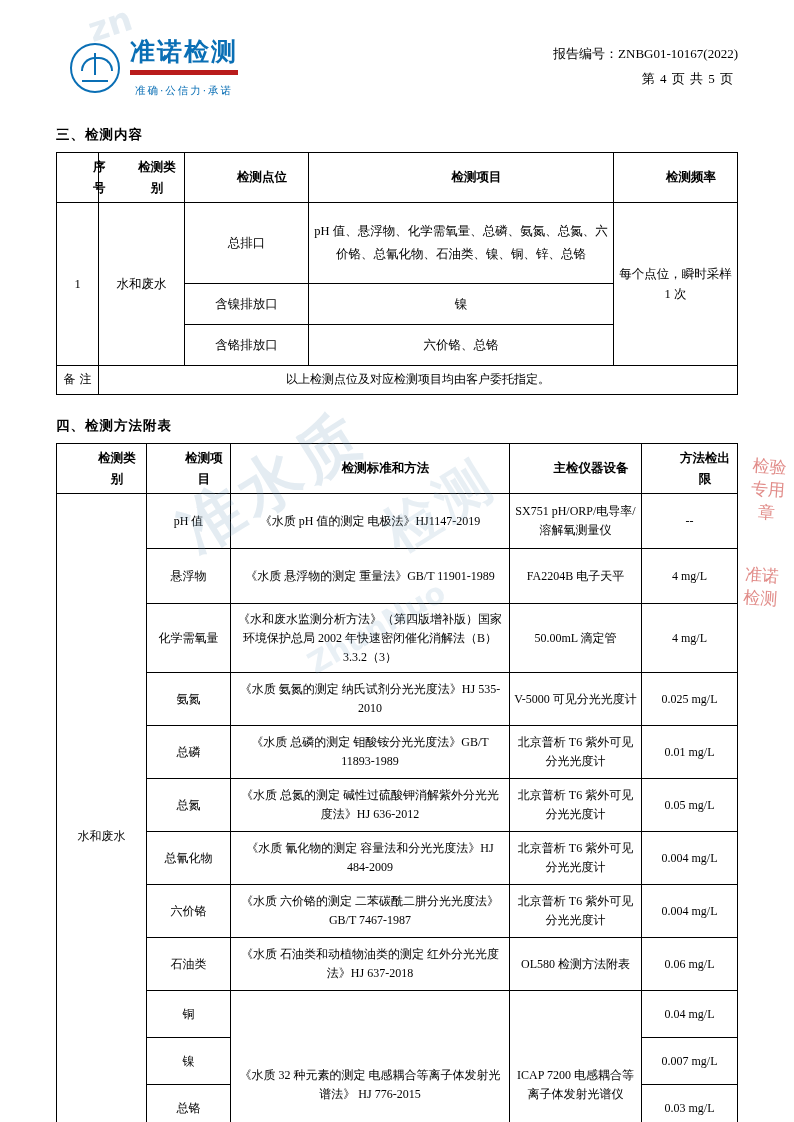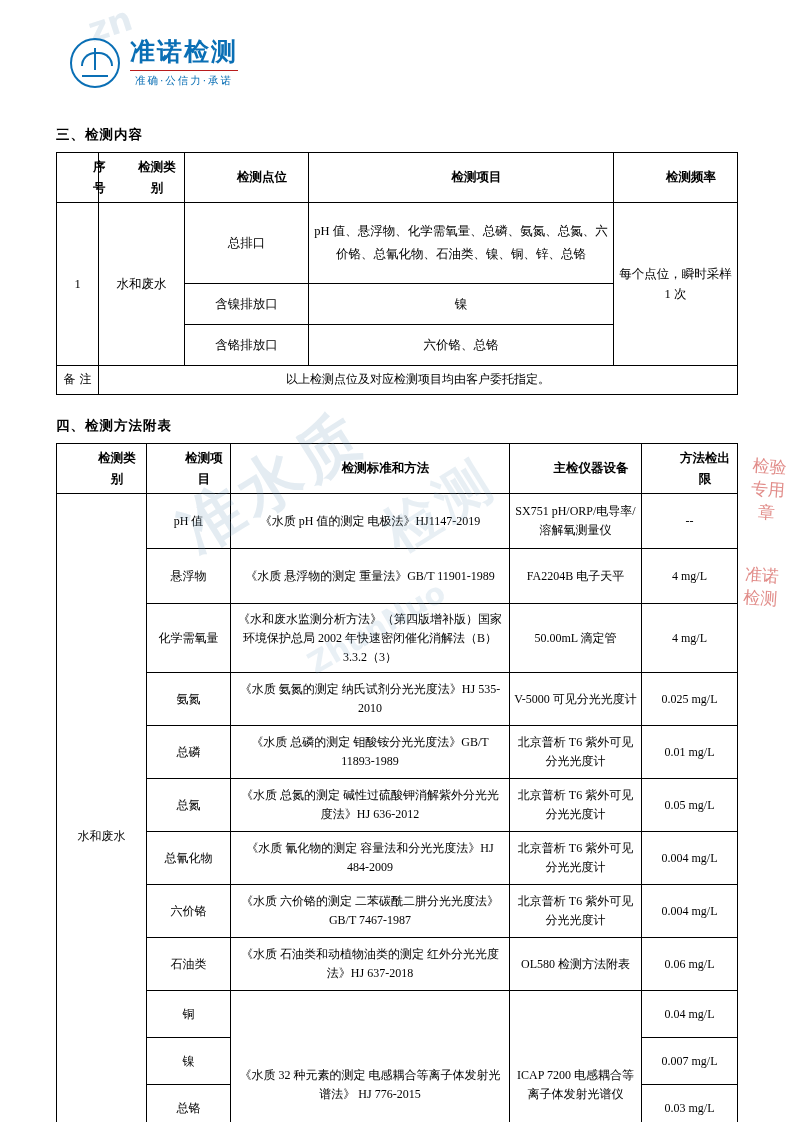--- a/index.html
+++ b/index.html
@@ -86,22 +86,22 @@
     color: #0a6fb5;
     letter-spacing: 2px;
     line-height: 1.1;
   }
   .brand-slogan {
     font-family: "DejaVu Sans", sans-serif;
     font-size: 10.5px;
     color: #0a6fb5;
     letter-spacing: 2px;
     margin-top: 4px;
-    border-top: 1px solid #b91c1c;
-    padding-top: 3px;
+    border-top: 5px solid #b91c1c;
+    padding-top: 9px;
     text-align: center;
   }
   .header-right {
     text-align: left;
     font-size: 13px;
     line-height: 1.9;
     padding-top: 4px;
   }
   .header-right .hr-line2 {
     text-align: right;
@@ -208,20 +208,24 @@
   <div class="header">
     <div class="brand">
       <div class="brand-seal">
         <div class="seal-arc"></div>
       </div>
       <div class="brand-text">
         <div class="brand-name">准诺检测</div>
         <div class="brand-slogan">准确·公信力·承诺</div>
       </div>
     </div>
+    <div class="header-right">
+      <div class="hr-line1">报告编号：ZNBG01-10167(2022)</div>
+      <div class="hr-line2">第 4 页 共 5 页</div>
+    </div>
   </div>
 
   <div class="section-title">三、检测内容</div>
 
   <table class="doc t1">
     <colgroup>
       <col style="width:42px">
       <col style="width:86px">
       <col style="width:124px">
       <col style="width:">

